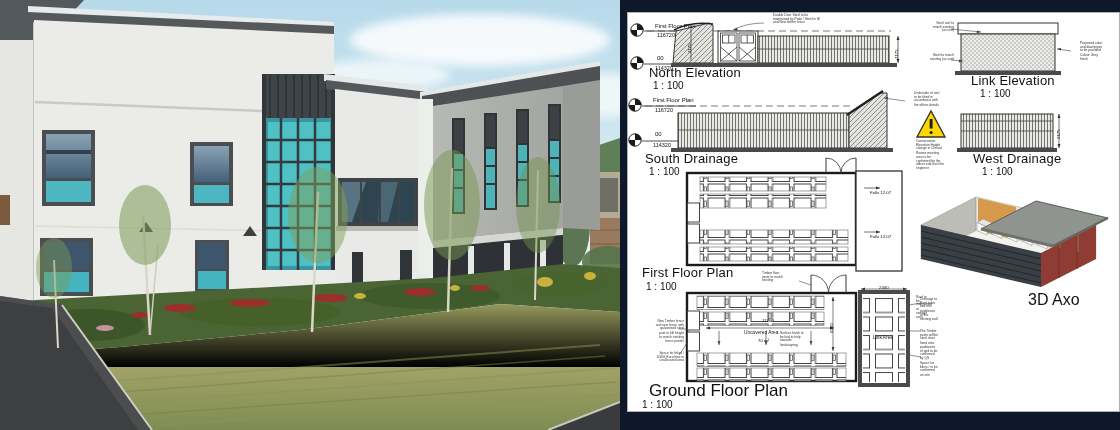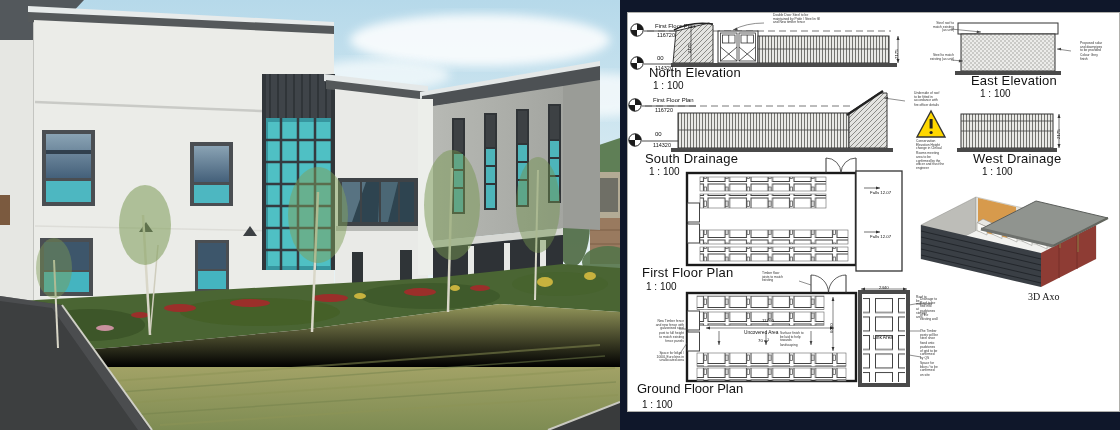--- a/index.html
+++ b/index.html
@@ -5,31 +5,31 @@
   html,body{margin:0;padding:0;background:#222;}
   .stage{position:relative;width:1120px;height:430px;overflow:hidden;background:#fff;
          font-family:"Liberation Sans",sans-serif;}
   .photo{position:absolute;left:0;top:0;width:620px;height:430px;overflow:hidden;}
   .sheet-panel{position:absolute;left:620px;top:0;width:500px;height:430px;background:#0f172a;}
   .sheet{position:absolute;left:7px;top:12px;width:493px;height:400px;background:#ffffff;
          border:1px solid #b0b0ac;box-sizing:border-box;}
   .sheet svg.lines{position:absolute;left:0;top:0;}
   .lab{position:absolute;color:#111;white-space:nowrap;}
   .t-title{font-size:13px;letter-spacing:.2px;}
-  .t-title-lg{font-size:13px;}
+  .t-title-lg{font-size:17px;margin-left:12px;}
   .t-scale{font-size:10px;}
   .t-datum{font-size:6px;}
   .t-level{font-size:5.5px;}
   .t-lbl{font-size:6px;transform:scale(.8);transform-origin:top left;}
   .t-dim{font-size:6px;transform:scale(.72);transform-origin:top left;}
   .t-tiny{font-size:6px;line-height:1.2;color:#333;transform:scale(.55);
           transform-origin:top left;white-space:normal;}
   .t-tiny.r{text-align:right;transform-origin:top right;}
   .rot{transform:rotate(-90deg) scale(.72);transform-origin:left bottom;}
-  .axo-title{font-size:10px;font-family:Liberation Serif, serif;}
+  .axo-title{font-size:16px;}
 </style>
 </head>
 <body>
 
 <div class="stage">
 
   <div class="photo">
     <svg width="620" height="430" viewBox="0 0 620 430">
       <defs>
         <linearGradient id="sky" x1="0" y1="0" x2="0" y2="1">
@@ -479,21 +479,21 @@
       <div class="lab t-datum" style="left:27px;top:10px">First Floor Plan</div>
       <div class="lab t-level" style="left:29px;top:19px">116720</div>
       <div class="lab t-datum" style="left:29px;top:42px">00</div>
       <div class="lab t-level" style="left:27px;top:52px">114320</div>
       <div class="lab t-title" style="left:21px;top:52px">North Elevation</div>
       <div class="lab t-scale" style="left:25px;top:67px">1 : 100</div>
       <div class="lab t-tiny" style="left:145px;top:0px;width:90px">Double Door Steel to be maintained by Pride / Steel in fill and New timber fence</div>
       <div class="lab rot t-dim" style="left:64px;top:34px">2175</div>
       <div class="lab rot t-dim" style="left:271px;top:40px">2175</div>
 
-      <div class="lab t-title" style="left:343px;top:60px">East Elevation</div>
+      <div class="lab t-title" style="left:343px;top:60px">Link Elevation</div>
       <div class="lab t-scale" style="left:352px;top:75px">1 : 100</div>
       <div class="lab t-tiny r" style="left:278px;top:8px;width:48px">Steel roof to match existing (as unit)</div>
       <div class="lab t-tiny r" style="left:278px;top:40px;width:48px">Steel to match existing (as unit)</div>
       <div class="lab t-tiny" style="left:452px;top:28px;width:42px">Proposed solar and downpipes to be provided Colour Grey finish</div>
 
       <div class="lab t-datum" style="left:25px;top:84px">First Floor Plan</div>
       <div class="lab t-level" style="left:27px;top:94px">116720</div>
       <div class="lab t-datum" style="left:27px;top:118px">00</div>
       <div class="lab t-level" style="left:25px;top:129px">114320</div>
       <div class="lab t-title" style="left:17px;top:138px">South Drainage</div>

